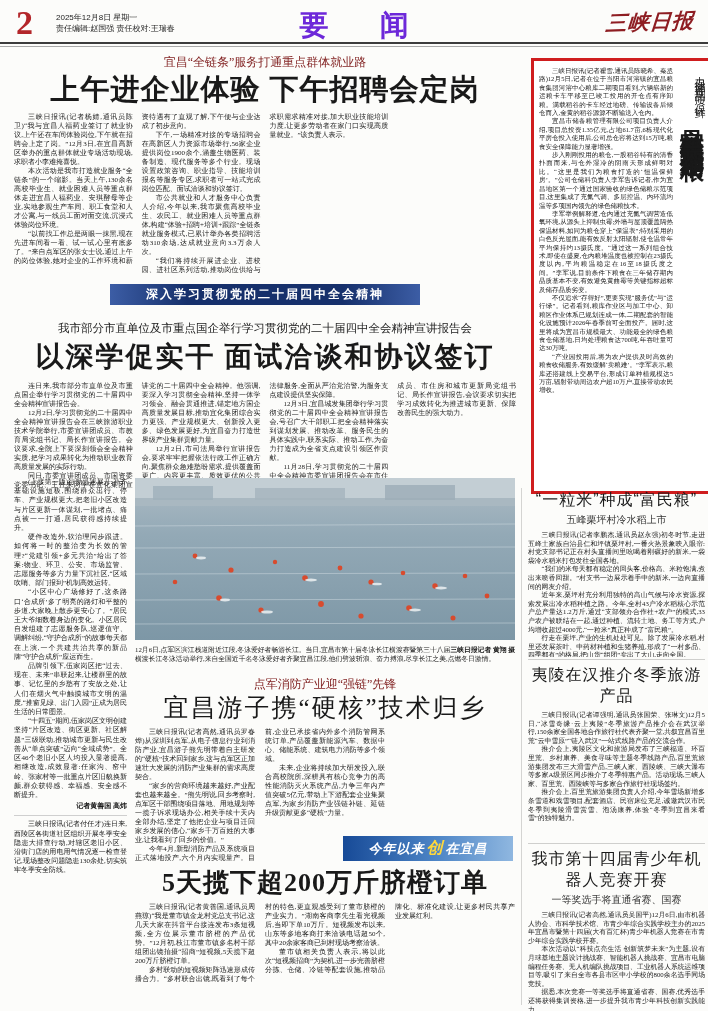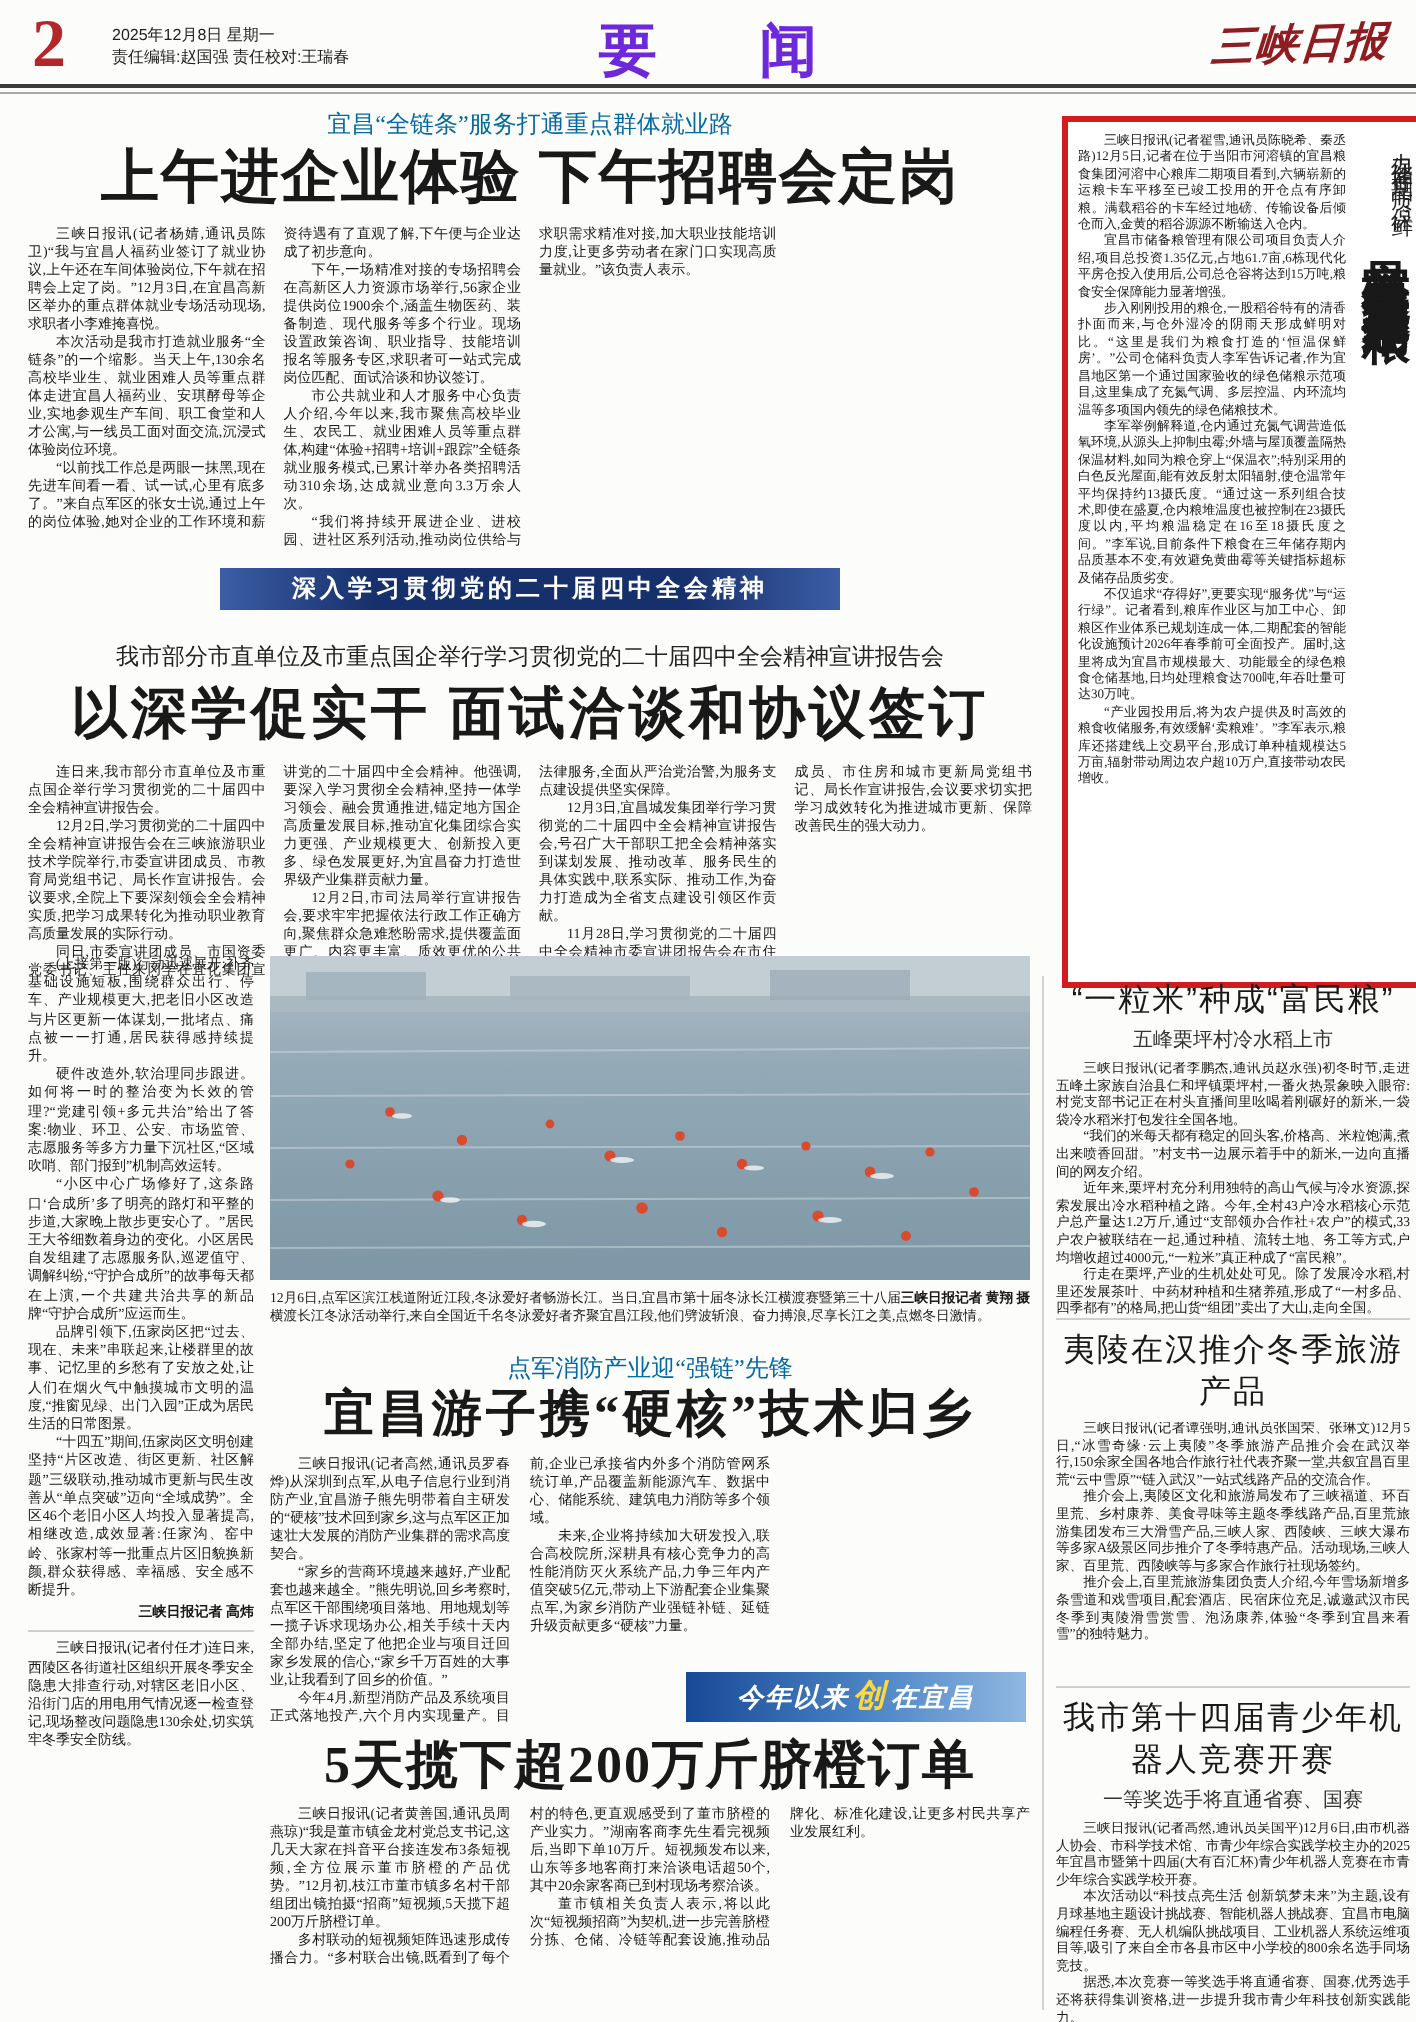--- a/index.html
+++ b/index.html
@@ -14,21 +14,21 @@
   .dateblk{position:absolute;left:42px;top:6px;font-size:8px;line-height:11px;color:#222;
            font-family:"Liberation Sans","DejaVu Sans",sans-serif;}
   .section-title{position:absolute;left:0;right:0;top:0;text-align:center;font-size:29px;
            font-weight:bold;letter-spacing:22px;text-indent:22px;color:#6d28d9;}
   .masthead{position:absolute;right:0;top:2px;font-size:21px;font-weight:bold;color:#8e1d22;
            font-style:italic;transform:skewX(-6deg) rotate(-2deg);letter-spacing:1px;}
   .hrule1{position:absolute;top:42px;left:0;width:708px;border-top:2px solid #3c3c3c;}
   .hrule2{position:absolute;top:46px;left:0;width:708px;border-top:1px solid #a9a9a9;}
   
   .lead{position:absolute;left:14px;top:54px;width:502px;}
-  .kicker{text-align:center;font-size:12px;color:#0369a1;}
+  .kicker{text-align:center;font-size:12px;color:#7f1d1d;}
   .lead-hl{text-align:center;font-size:29px;font-weight:bold;line-height:36px;
            font-family:"Liberation Sans","DejaVu Sans",sans-serif;letter-spacing:1px;}
   .body-sm{font-size:7px;line-height:9px;}
   .lead-body{margin-top:6px;height:168px;column-count:4;column-gap:9px;column-fill:auto;overflow:hidden;}
   
   .redbox{position:absolute;left:531px;top:58px;width:168px;height:418px;border:3px solid #cf1d1e;
           padding:6px 5px;display:flex;background:#fff;}
   .rb-body{flex:1;font-size:6.5px;line-height:8.4px;overflow:hidden;margin-right:4px;}
   .rb-heads{writing-mode:vertical-rl;display:flex;}
   .rb-kicker{font-size:11px;letter-spacing:3px;margin-bottom:0;color:#222;padding-left:3px;}
@@ -45,21 +45,21 @@
   .photo{position:absolute;left:135px;top:478px;width:380px;height:162px;overflow:hidden;}
   .caption{position:absolute;left:135px;top:645px;width:380px;font-size:6.8px;line-height:9px;text-align:justify;}
   .caption .credit{float:right;font-weight:bold;}
   
   .leftcol{position:absolute;left:14px;top:478px;width:113px;height:528px;overflow:hidden;
            font-size:7px;line-height:9.2px;}
   .leftcol .credit{text-align:right;text-indent:0;font-weight:bold;margin:2px 0;}
   .leftcol .brief{margin-top:4px;border-top:1px solid #cfcfcf;padding-top:4px;}
   
   .home{position:absolute;left:135px;top:676px;width:380px;height:188px;}
-  .home-hl{text-align:center;font-size:25px;font-weight:bold;letter-spacing:2px;line-height:30px;}
+  .home-hl{text-align:center;font-size:25px;font-weight:normal;letter-spacing:2px;line-height:30px;}
   .home-body{margin-top:5px;height:138px;column-count:3;column-gap:10px;column-fill:auto;overflow:hidden;}
   .badge{position:absolute;right:2px;top:160px;width:170px;height:25px;display:flex;align-items:center;
          justify-content:center;background:linear-gradient(90deg,#174a97,#4d85c6 55%,#8fb7e0);
          color:#fff;font-style:italic;font-weight:bold;font-size:13px;letter-spacing:1px;}
   .badge .chuang{color:#ffd83d;font-size:16px;margin:0 2px;}
   
   .orange{position:absolute;left:135px;top:868px;width:380px;height:138px;}
   .orange-hl{text-align:center;font-size:26px;font-weight:600;letter-spacing:1px;line-height:30px;}
   .orange-body{margin-top:5px;height:88px;column-count:3;column-gap:10px;column-fill:auto;overflow:hidden;}
   
@@ -188,21 +188,21 @@
   </div>
 
   <div class="leftcol jt">
     <div>
         <p>(上接第一版)行动迅速展开:补齐基础设施短板,围绕群众出行、停车、产业规模更大,把老旧小区改造与片区更新一体谋划,一批堵点、痛点被一一打通,居民获得感持续提升。</p>
         <p>硬件改造外,软治理同步跟进。如何将一时的整治变为长效的管理?“党建引领+多元共治”给出了答案:物业、环卫、公安、市场监管、志愿服务等多方力量下沉社区,“区域吹哨、部门报到”机制高效运转。</p>
         <p>“小区中心广场修好了,这条路口‘合成所’多了明亮的路灯和平整的步道,大家晚上散步更安心了。”居民王大爷细数着身边的变化。小区居民自发组建了志愿服务队,巡逻值守、调解纠纷,“守护合成所”的故事每天都在上演,一个共建共治共享的新品牌“守护合成所”应运而生。</p>
         <p>品牌引领下,伍家岗区把“过去、现在、未来”串联起来,让楼群里的故事、记忆里的乡愁有了安放之处,让人们在烟火气中触摸城市文明的温度,“推窗见绿、出门入园”正成为居民生活的日常图景。</p>
         <p>“十四五”期间,伍家岗区文明创建坚持“片区改造、街区更新、社区解题”三级联动,推动城市更新与民生改善从“单点突破”迈向“全域成势”。全区46个老旧小区人均投入显著提高,相继改造,成效显著:任家沟、窑中岭、张家村等一批重点片区旧貌换新颜,群众获得感、幸福感、安全感不断提升。</p>
       </div>
-    <div class="credit">三峡日报记者 高炜</div>
+    <div class="credit">记者黄善国 高炜</div>
     <div class="brief">
         <p>三峡日报讯(记者付任才)连日来,西陵区各街道社区组织开展冬季安全隐患大排查行动,对辖区老旧小区、沿街门店的用电用气情况逐一检查登记,现场整改问题隐患130余处,切实筑牢冬季安全防线。</p>
       </div>
   </div>
 
   <div class="home">
     <div class="kicker">点军消防产业迎“强链”先锋</div>
     <div class="home-hl">宜昌游子携“硬核”技术归乡</div>
     <div class="home-body body-sm jt">
         <p>三峡日报讯(记者高然,通讯员罗春烨)从深圳到点军,从电子信息行业到消防产业,宜昌游子熊先明带着自主研发的“硬核”技术回到家乡,这与点军区正加速壮大发展的消防产业集群的需求高度契合。</p>

